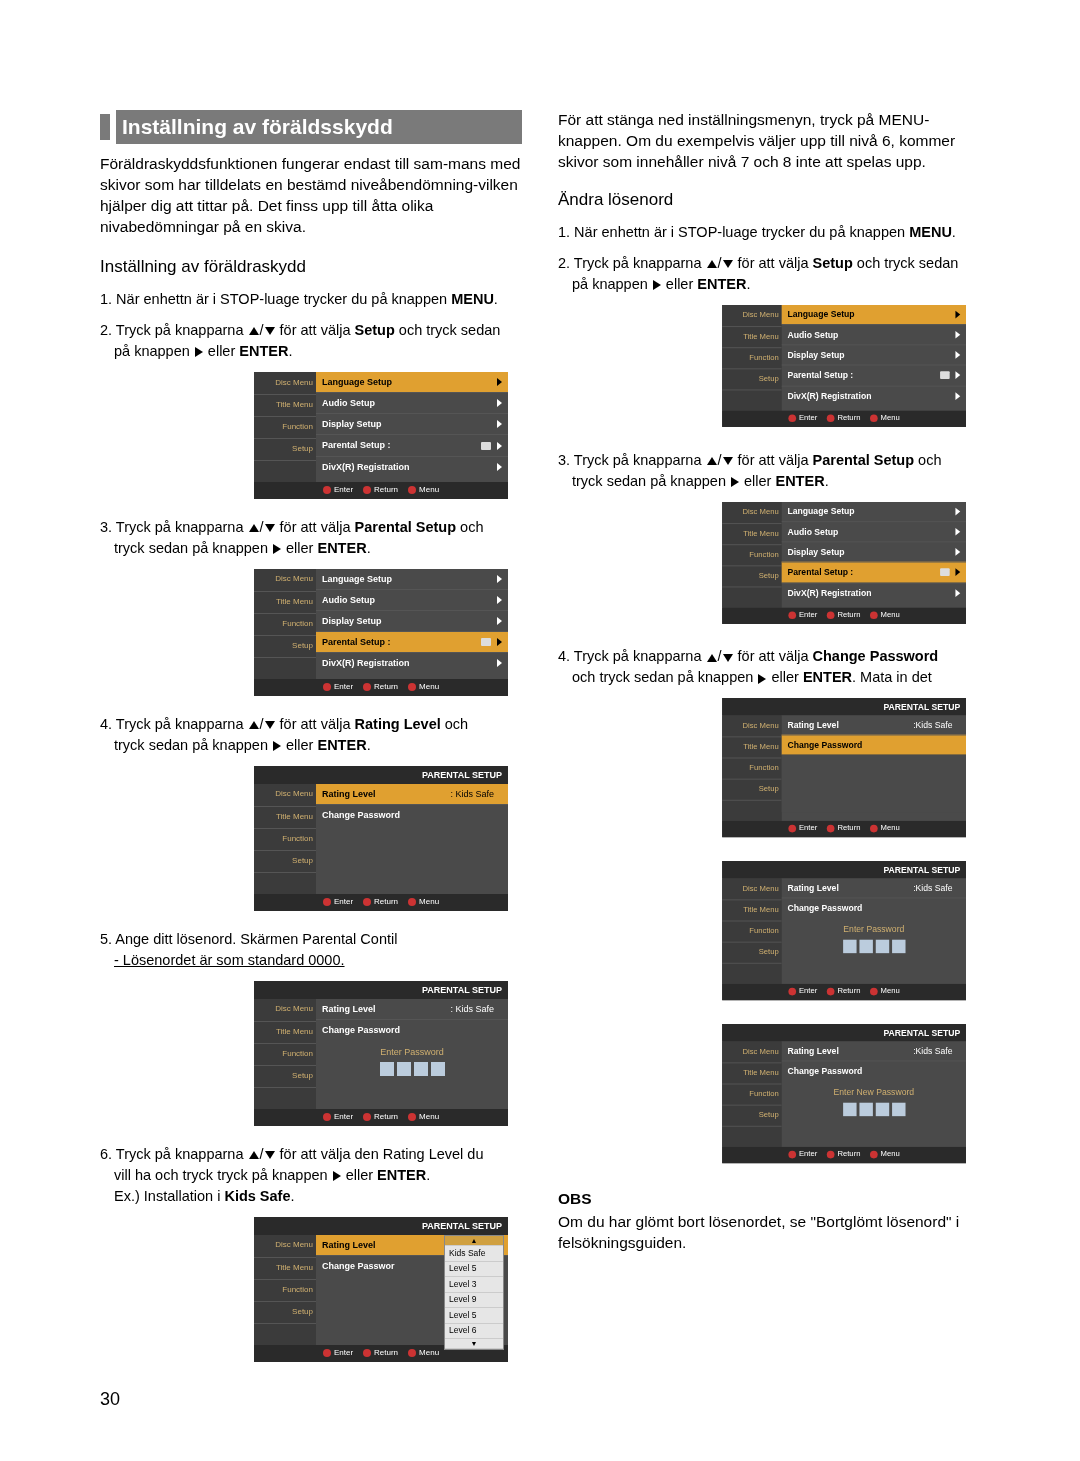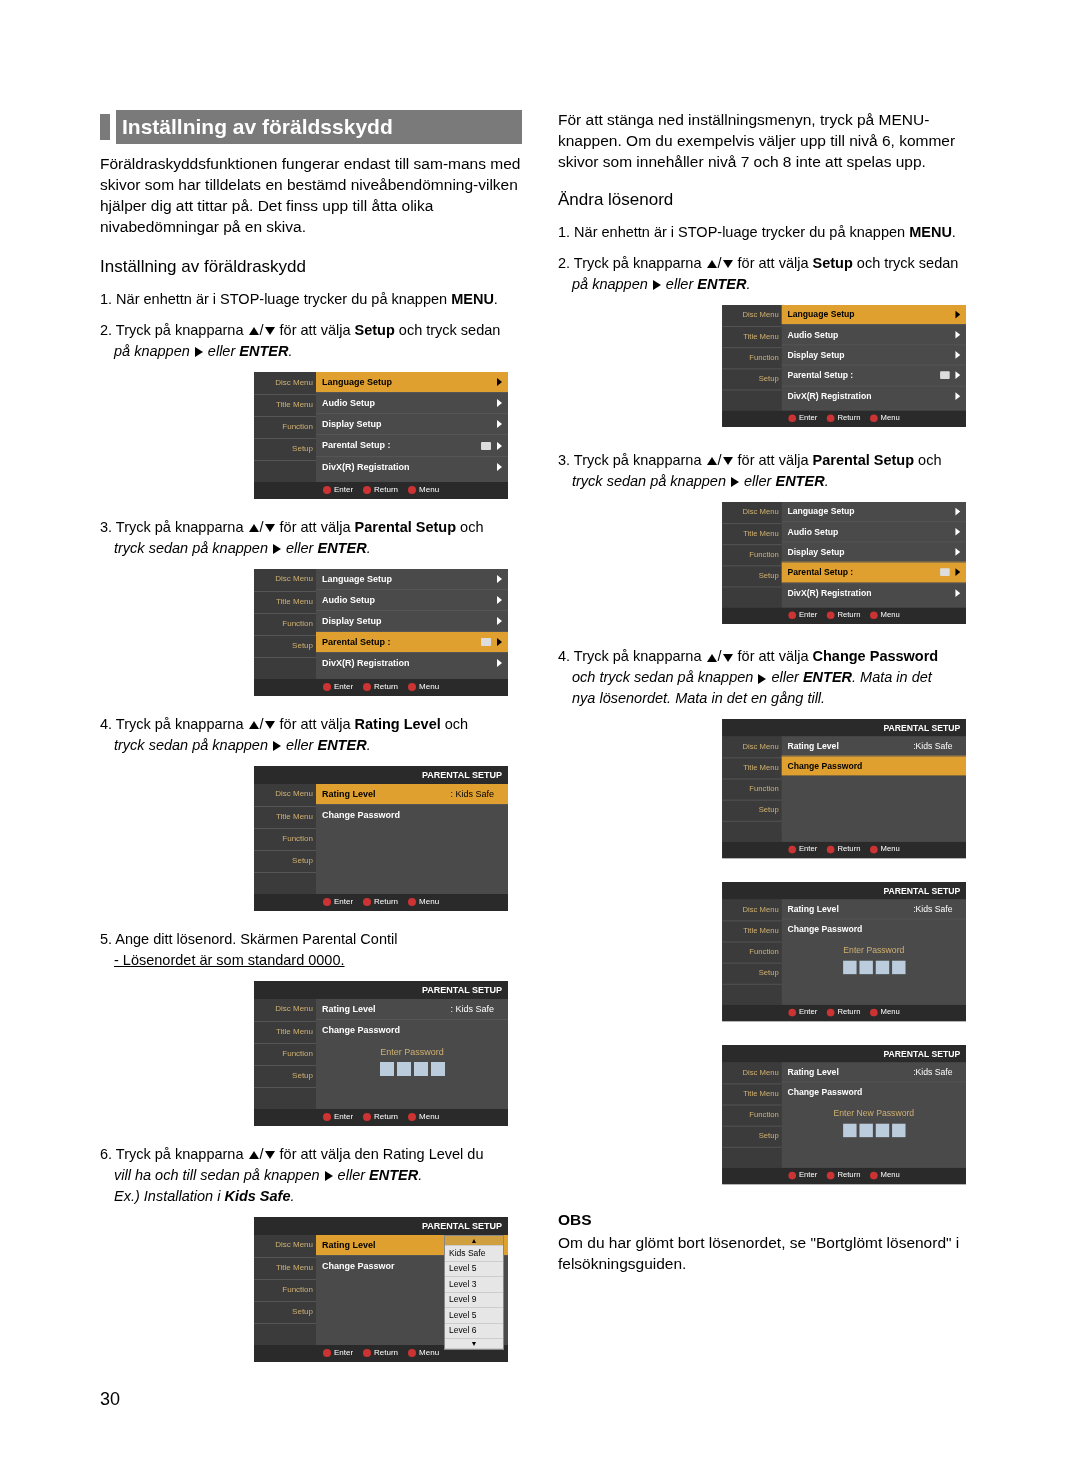--- a/index.html
+++ b/index.html
@@ -23,21 +23,21 @@
     width: 10px; height: 26px; background: #7a7a7a; margin-right: 6px;
   }
   .h1-text {
     background: #7a7a7a; color: #fff; font-weight: bold;
     font-size: 21px; padding: 3px 10px 3px 6px;
     flex: 1;
   }
   .intro { margin-bottom: 18px; }
   .h2 { font-weight: normal; font-size: 17px; margin: 14px 0 10px 0; }
   .step { margin-bottom: 10px; font-size: 14.5px; line-height: 1.45;}
-  .indent { margin-left: 14px; display: block; font-style: italic;}
+  .indent { margin-left: 14px; display: block;}
   .indent2 { margin-left: 14px; display: block; text-decoration: underline;}
   b { font-weight: bold; }
   .tri {
     display: inline-block;
     width: 0; height: 0; vertical-align: middle;
     margin: 0 1px;
   }
   .tri-up { border-left:5px solid transparent; border-right:5px solid transparent; border-bottom:8px solid #000;}
   .tri-down { border-left:5px solid transparent; border-right:5px solid transparent; border-top:8px solid #000;}
   .tri-right { border-top:5px solid transparent; border-bottom:5px solid transparent; border-left:8px solid #000;}
@@ -300,21 +300,21 @@
       <div class="footer">
             <span>Enter</span>
             <span>Return</span>
             <span>Menu</span>
           </div>
     </div>
       </div>
 
     <div class="step">
       <span>6. Tryck på knapparna </span><span class="tri tri-up"></span>/<span class="tri tri-down"></span><span> för att välja den Rating Level du</span>
-      <span class="indent"><span>vill ha och till sedan på knappen </span><span class="tri tri-right"></span><span> eller </span><b>ENTER</b><span>.</span></span>
+      <span class="indent"><span>vill ha och tryck tryck på knappen </span><span class="tri tri-right"></span><span> eller </span><b>ENTER</b><span>.</span></span>
       <span class="indent"><span>Ex.) Installation i  </span><b>Kids Safe</b><span>.</span></span>
     </div>
 
     <div class="osd-wrap">
         <div class="osd">
       <div class="hdr">PARENTAL  SETUP</div>
       <div class="body">
         <div class="sidebar">
           <div class="sbitem">Disc Menu</div>
           <div class="sbitem">Title Menu</div>
@@ -450,21 +450,20 @@
             <span>Enter</span>
             <span>Return</span>
             <span>Menu</span>
           </div>
     </div>
       </div>
 
     <div class="step">
       <span>4. Tryck på knapparna </span><span class="tri tri-up"></span>/<span class="tri tri-down"></span><span> för att välja </span><b>Change Password</b>
       <span class="indent"><span>och tryck sedan på knappen </span><span class="tri tri-right"></span><span> eller </span><b>ENTER</b><span>. Mata in det</span></span>
-      <span class="indent">nya lösenordet. Mata in det en gång till.</span>
     </div>
 
     <div class="osd-wrap">
         <div class="osd small">
       <div class="hdr">PARENTAL  SETUP</div>
       <div class="body">
         <div class="sidebar">
           <div class="sbitem">Disc Menu</div>
           <div class="sbitem">Title Menu</div>
           <div class="sbitem">Function</div>

